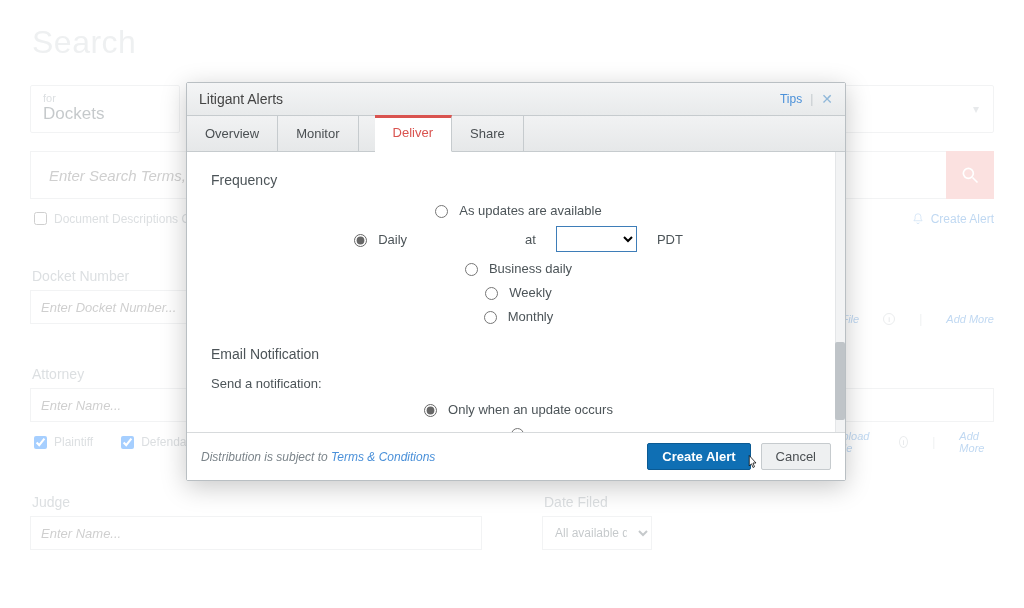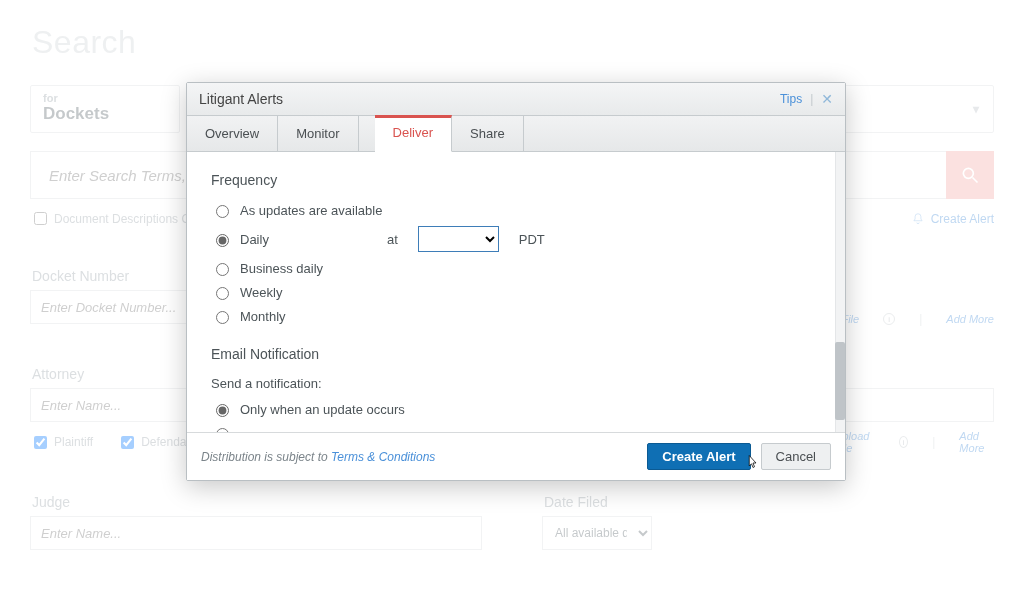--- a/index.html
+++ b/index.html
@@ -20,21 +20,21 @@
     width:1024px; height:608px; overflow:hidden; position:relative;
   }
 
   
   .page { padding:20px 30px; }
   .page-title { font-size:32px; font-weight:300; color:#cfd4d7; margin:4px 0 24px 2px; letter-spacing:.5px; }
 
   .row { display:flex; gap:12px; margin-bottom:12px; }
   .field-box {
     border:1px solid #d9dde0; border-radius:2px; background:#fff;
-    padding:6px 12px 8px 12px; min-height:48px;font-weight:bold;
+    padding:6px 12px 8px 12px; min-height:48px;
   }
   .field-box .small-label { font-size:11px; color:var(--text-dim); }
   .field-box .value { font-size:17px; color:#5b666c; margin-top:0px; }
   .for-box { width:150px; position:relative; }
   .court-box { flex:1; position:relative; display:flex; align-items:center; }
   .chevron-down { position:absolute; right:14px; top:50%; transform:translateY(-50%); color:#b9c1c6; font-size:12px; }
 
   .searchbar-row { display:flex; gap:0; margin-top:18px; }
   .search-input {
     flex:1; border:1px solid #d9dde0; border-right:none; padding:0 18px;
@@ -108,21 +108,21 @@
     border-bottom:1px solid #fff;
     padding-top:7px;
     margin-left:16px;
   }
 
   .modal-body {
     position:relative; padding:20px 24px 20px 24px;
     max-height:280px; overflow:hidden;
   }
   .modal-body h4 { margin:0 0 14px 0; font-size:14px; color:#4c5458; font-weight:500; }
-  .radio-group { display:flex; flex-direction:column; gap:8px; margin-bottom:22px; }
+  .radio-group { display:flex; flex-direction:column; gap:8px; margin-bottom:22px;align-items:center; }
   .radio-row { display:flex; align-items:center; gap:8px; font-size:13px; color:#4c5458; }
   .radio-row input[type=radio] { accent-color:#666; }
   .daily-extra { display:flex; align-items:center; gap:20px; font-size:13px; color:#4c5458; margin-left:110px; }
   .time-select {
     border:1px solid #3e7db8; height:26px; font-size:12px; padding:12px 4px; background:#fff;
     min-width:70px;
   }
 
   .note { font-size:13px; color:#4c5458; margin:8px 0 10px 0; }
 

